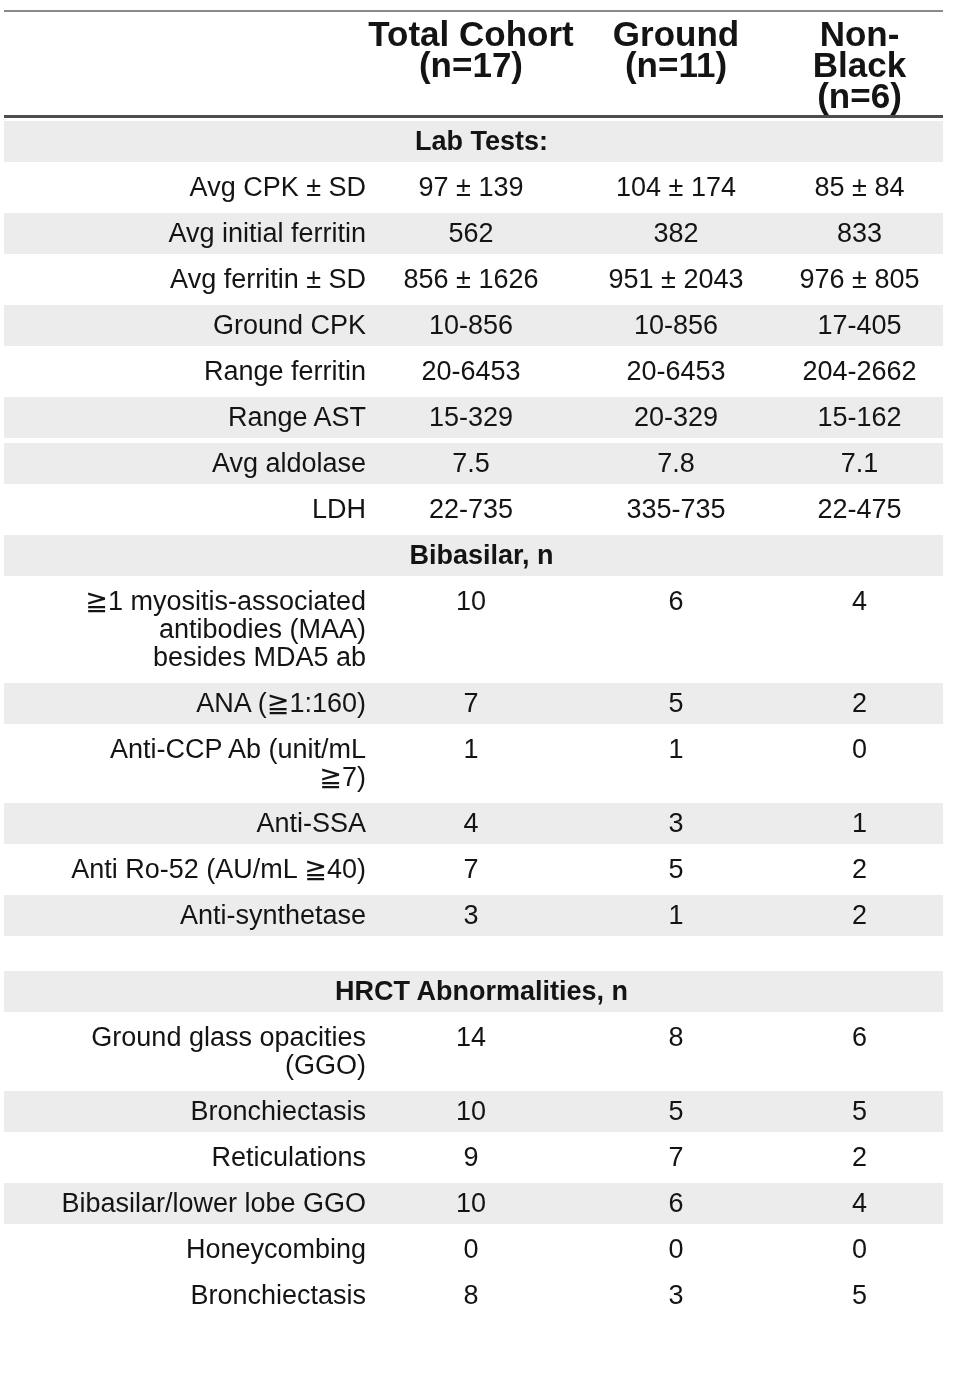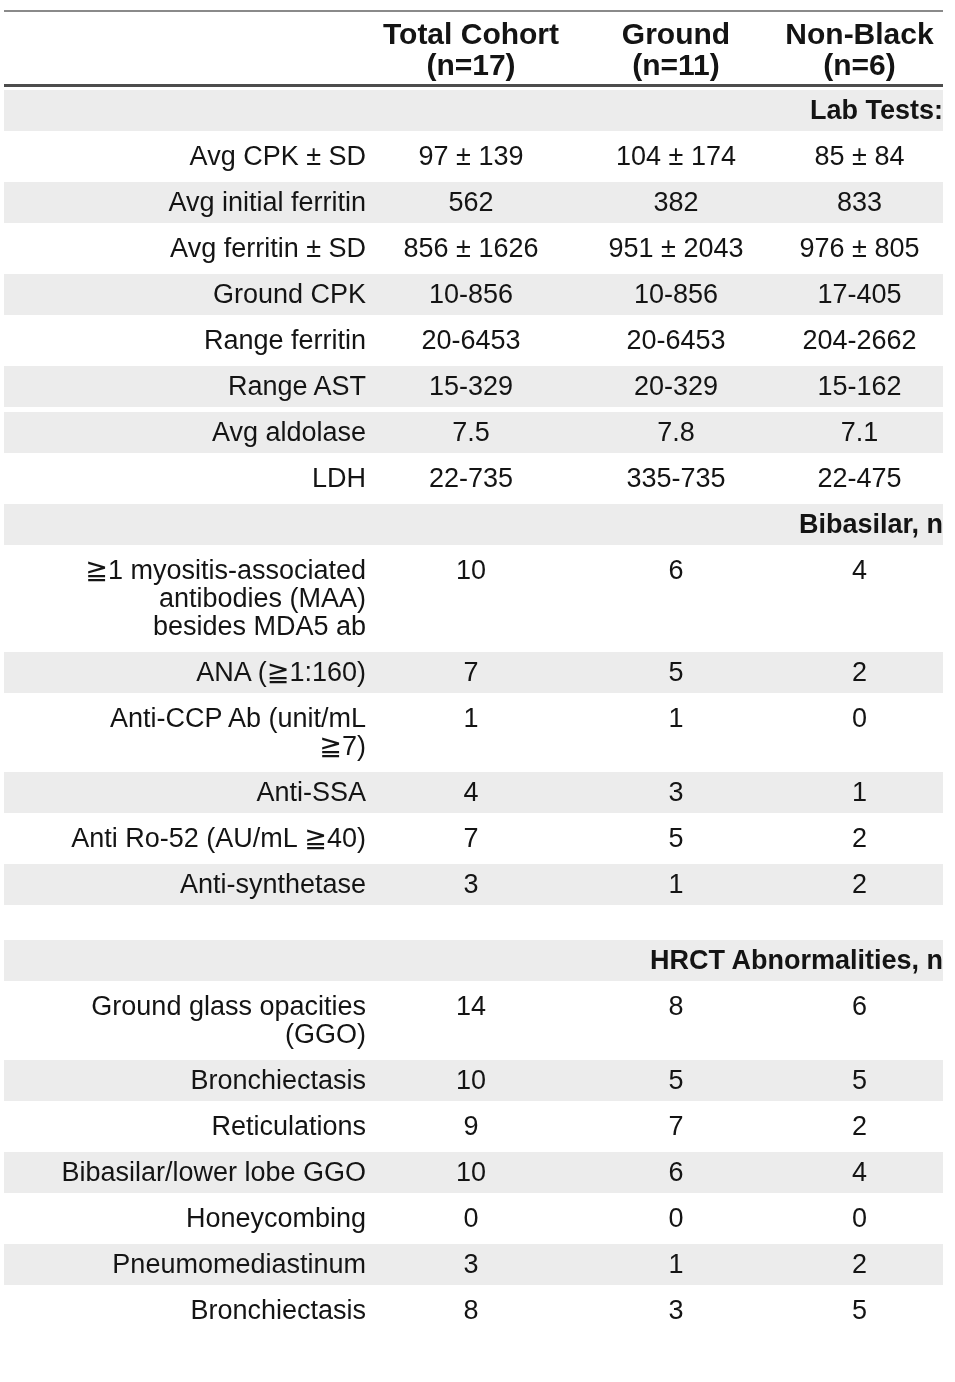--- a/index.html
+++ b/index.html
@@ -33,21 +33,21 @@
     border-top: 2px solid var(--top-rule);
   }
   col.c-label  { width: 362px; }
   col.c-total  { width: 210px; }
   col.c-black  { width: 200px; }
   col.c-nblack { width: 167px; }
 
   thead th {
     border-bottom: 3px solid var(--header-rule);
     font-weight: bold;
-    font-size: 30px;
+    font-size: 35px;
     line-height: 31px;
     text-align: center;
     vertical-align: top;
     padding: 6px 0 4px 0;
   }
   thead th .h-line { display: block; }
 
   tbody td {
     font-size: 27px;
     line-height: 28px;
@@ -63,21 +63,21 @@
 
   tr.shaded td {
     background-image: linear-gradient(var(--shading), var(--shading));
     background-repeat: no-repeat;
     background-size: 100% calc(100% - 5px);
     background-position: center;
   }
   td.section-title {
     font-weight: bold;
     padding-left: 16px;
-    text-align: right;
+    text-align: center;
   }
   tr.spacer-row td {
     height: 30px;
     padding: 0;
   }
 </style>
 </head>
 <body>
 
 <div class="table-wrap">
@@ -253,26 +253,20 @@
     <td class="value-cell">4</td>
   </tr>
 
   <tr>
     <td class="label-cell">Honeycombing</td>
     <td class="value-cell">0</td>
     <td class="value-cell">0</td>
     <td class="value-cell">0</td>
   </tr>
 
-  <tr class="shaded">
-    <td class="label-cell">Pneumomediastinum</td>
-    <td class="value-cell">3</td>
-    <td class="value-cell">1</td>
-    <td class="value-cell">2</td>
-  </tr>
 
   <tr>
     <td class="label-cell">Bronchiectasis</td>
     <td class="value-cell">8</td>
     <td class="value-cell">3</td>
     <td class="value-cell">5</td>
   </tr>
 </tbody>
   </table>
 </div>

